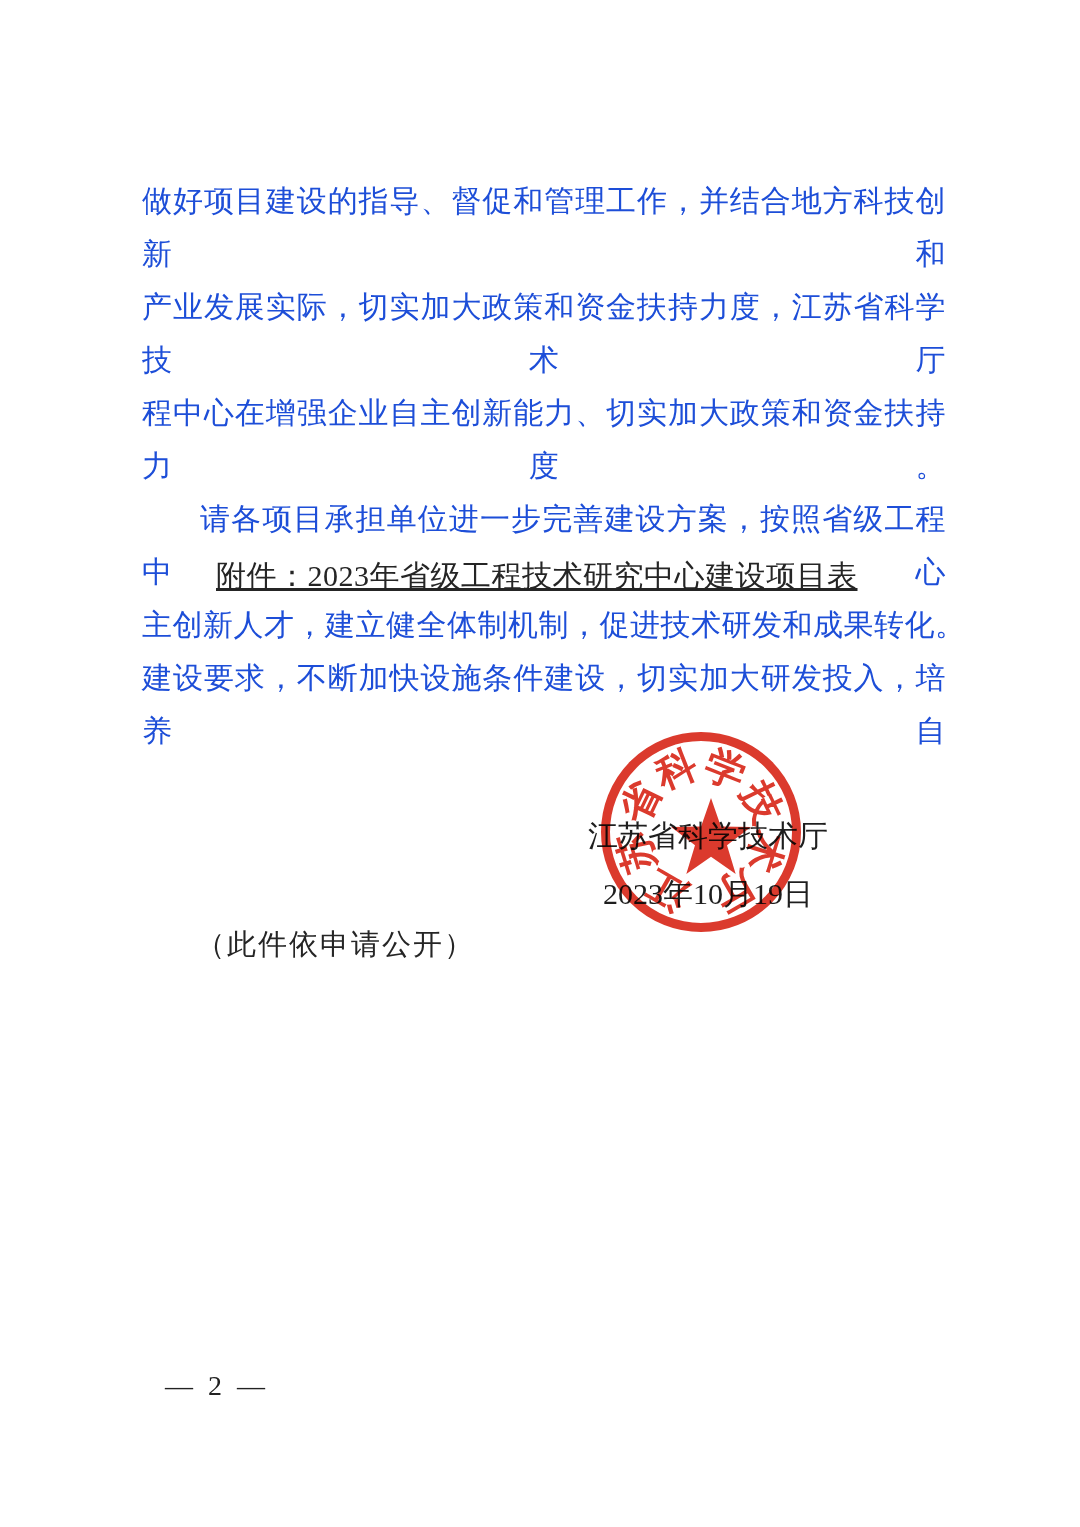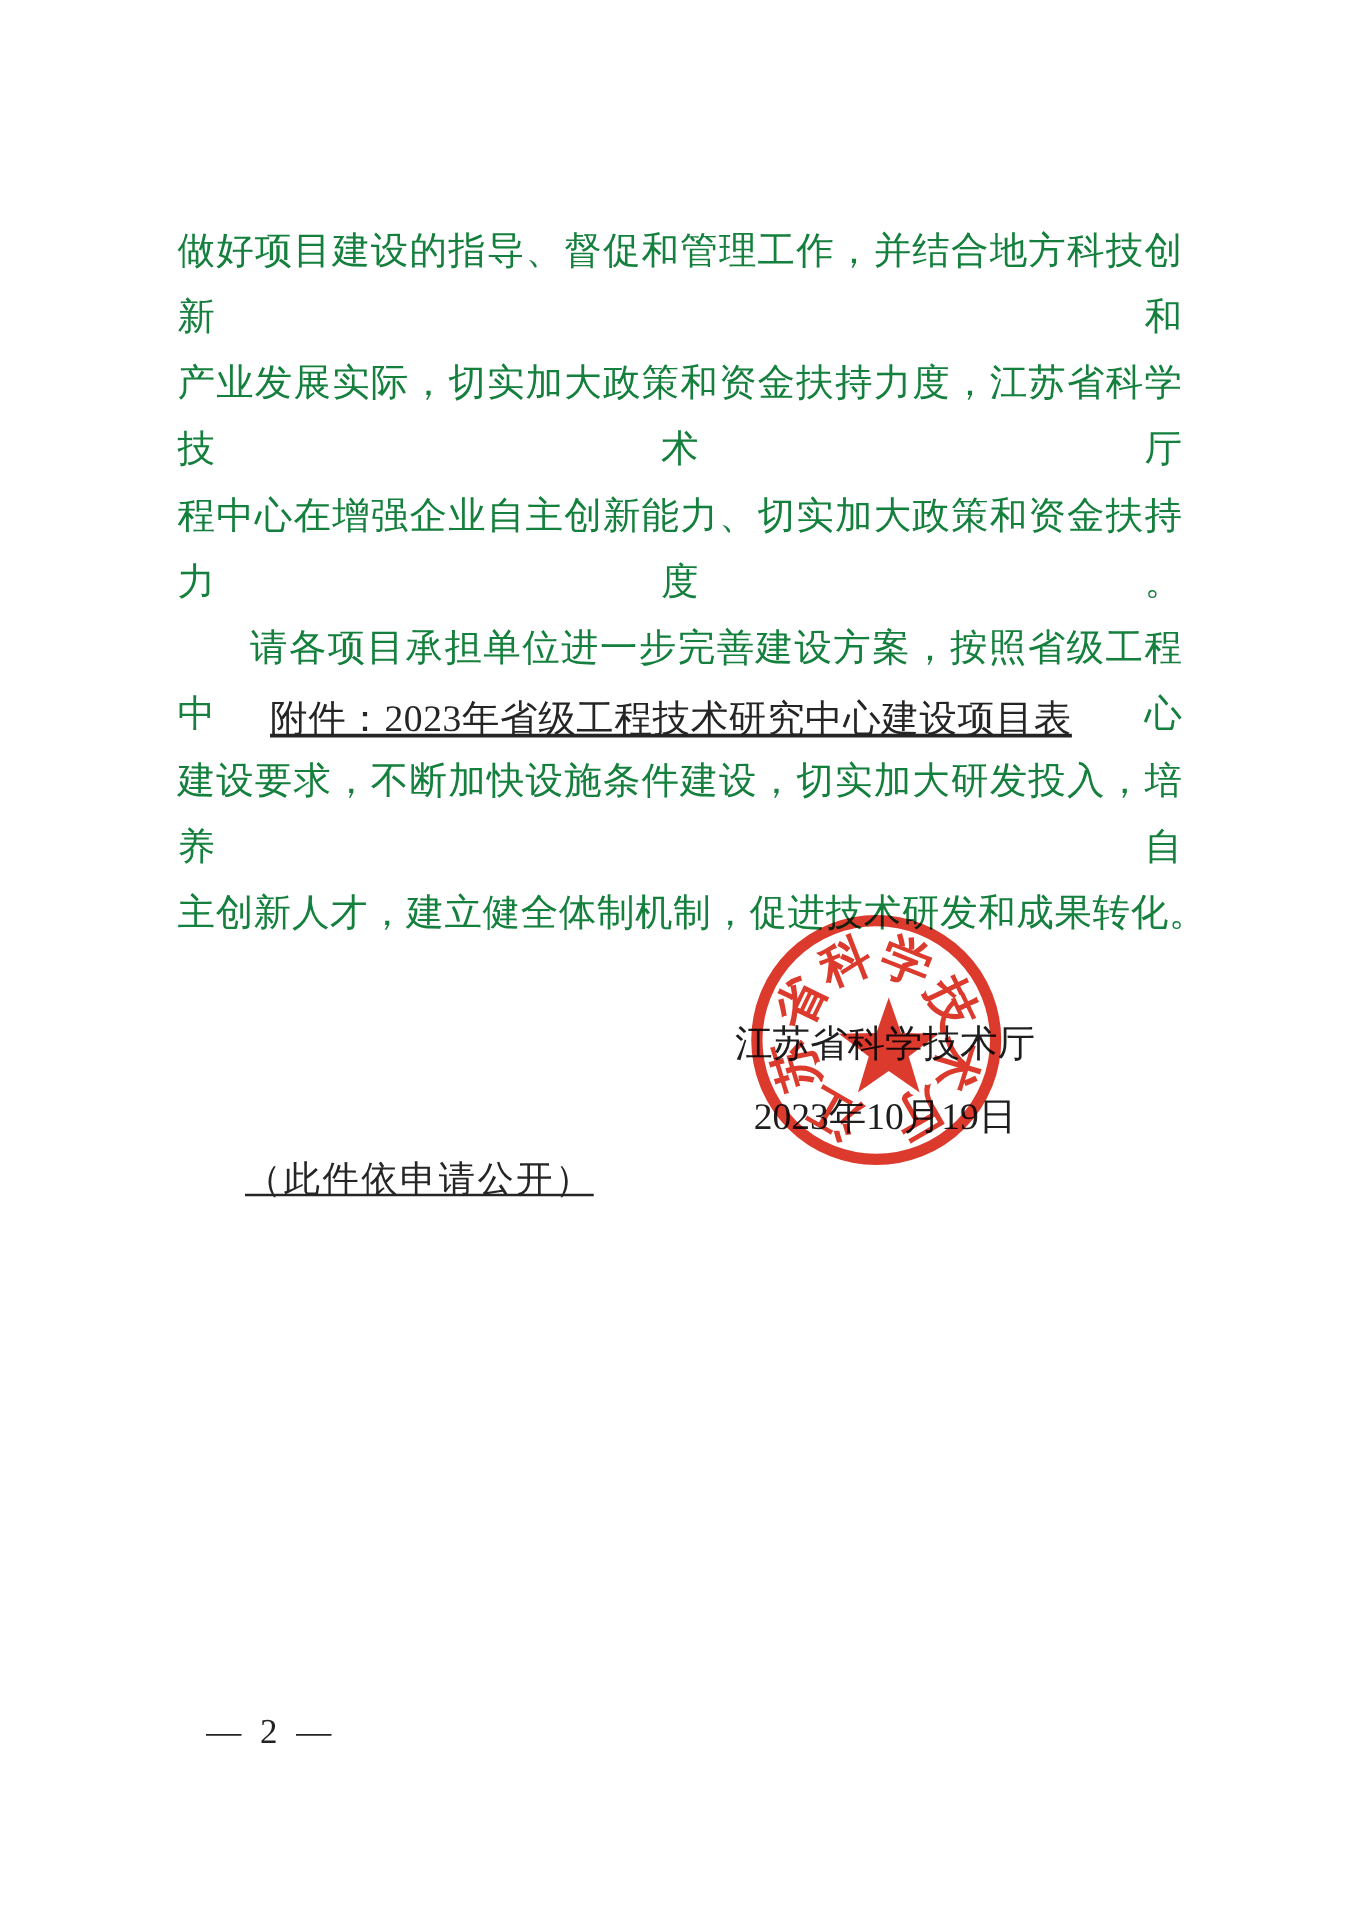--- a/index.html
+++ b/index.html
@@ -13,21 +13,21 @@
     color: #252525;
   }
   .body-text {
     position: absolute;
     top: 174px;
     left: 142px;
     width: 804px;
     font-size: 30px;
     line-height: 53px;
     letter-spacing: 0.5px;
-    color: #15803d;
+    color: #1d4ed8;
   }
   .line { width: 100%; white-space: nowrap; }
   .line.fill {
     white-space: normal;
     text-align: justify;
     text-align-last: justify;
   }
   .line.indent { text-indent: 58px; }
   .attachment-line {
     position: absolute;
@@ -63,21 +63,20 @@
     color: #1e1e1e;
   }
   .note {
     position: absolute;
     top: 922px;
     left: 196px;
     font-size: 29px;
     line-height: 44px;
     letter-spacing: 2px;
     color: #252525;
-    text-decoration: underline;
   }
   .page-number {
     position: absolute;
     top: 1368px;
     left: 165px;
     font-size: 28px;
     line-height: 36px;
     letter-spacing: 4px;
     color: #222222;
   }
@@ -101,22 +100,22 @@
 </head>
 <body>
 
 <div class="page">
 
   <div class="body-text">
     <div class="line fill">做好项目建设的指导、督促和管理工作，并结合地方科技创新和</div>
     <div class="line fill">产业发展实际，切实加大政策和资金扶持力度，江苏省科学技术厅</div>
     <div class="line fill">程中心在增强企业自主创新能力、切实加大政策和资金扶持力度。</div>
     <div class="line fill indent">请各项目承担单位进一步完善建设方案，按照省级工程中心</div>
+    <div class="line">主创新人才，建立健全体制机制，促进技术研发和成果转化。</div>
     <div class="line fill">建设要求，不断加快设施条件建设，切实加大研发投入，培养自</div>
-    <div class="line">主创新人才，建立健全体制机制，促进技术研发和成果转化。</div>
   </div>
 
   <div class="attachment-line">附件：2023年省级工程技术研究中心建设项目表</div>
 
   <div class="signature">江苏省科学技术厅</div>
 
   <div class="sign-date">2023年10月19日</div>
 
   <div class="seal">
     <svg viewBox="0 0 204 204" xmlns="http://www.w3.org/2000/svg">

